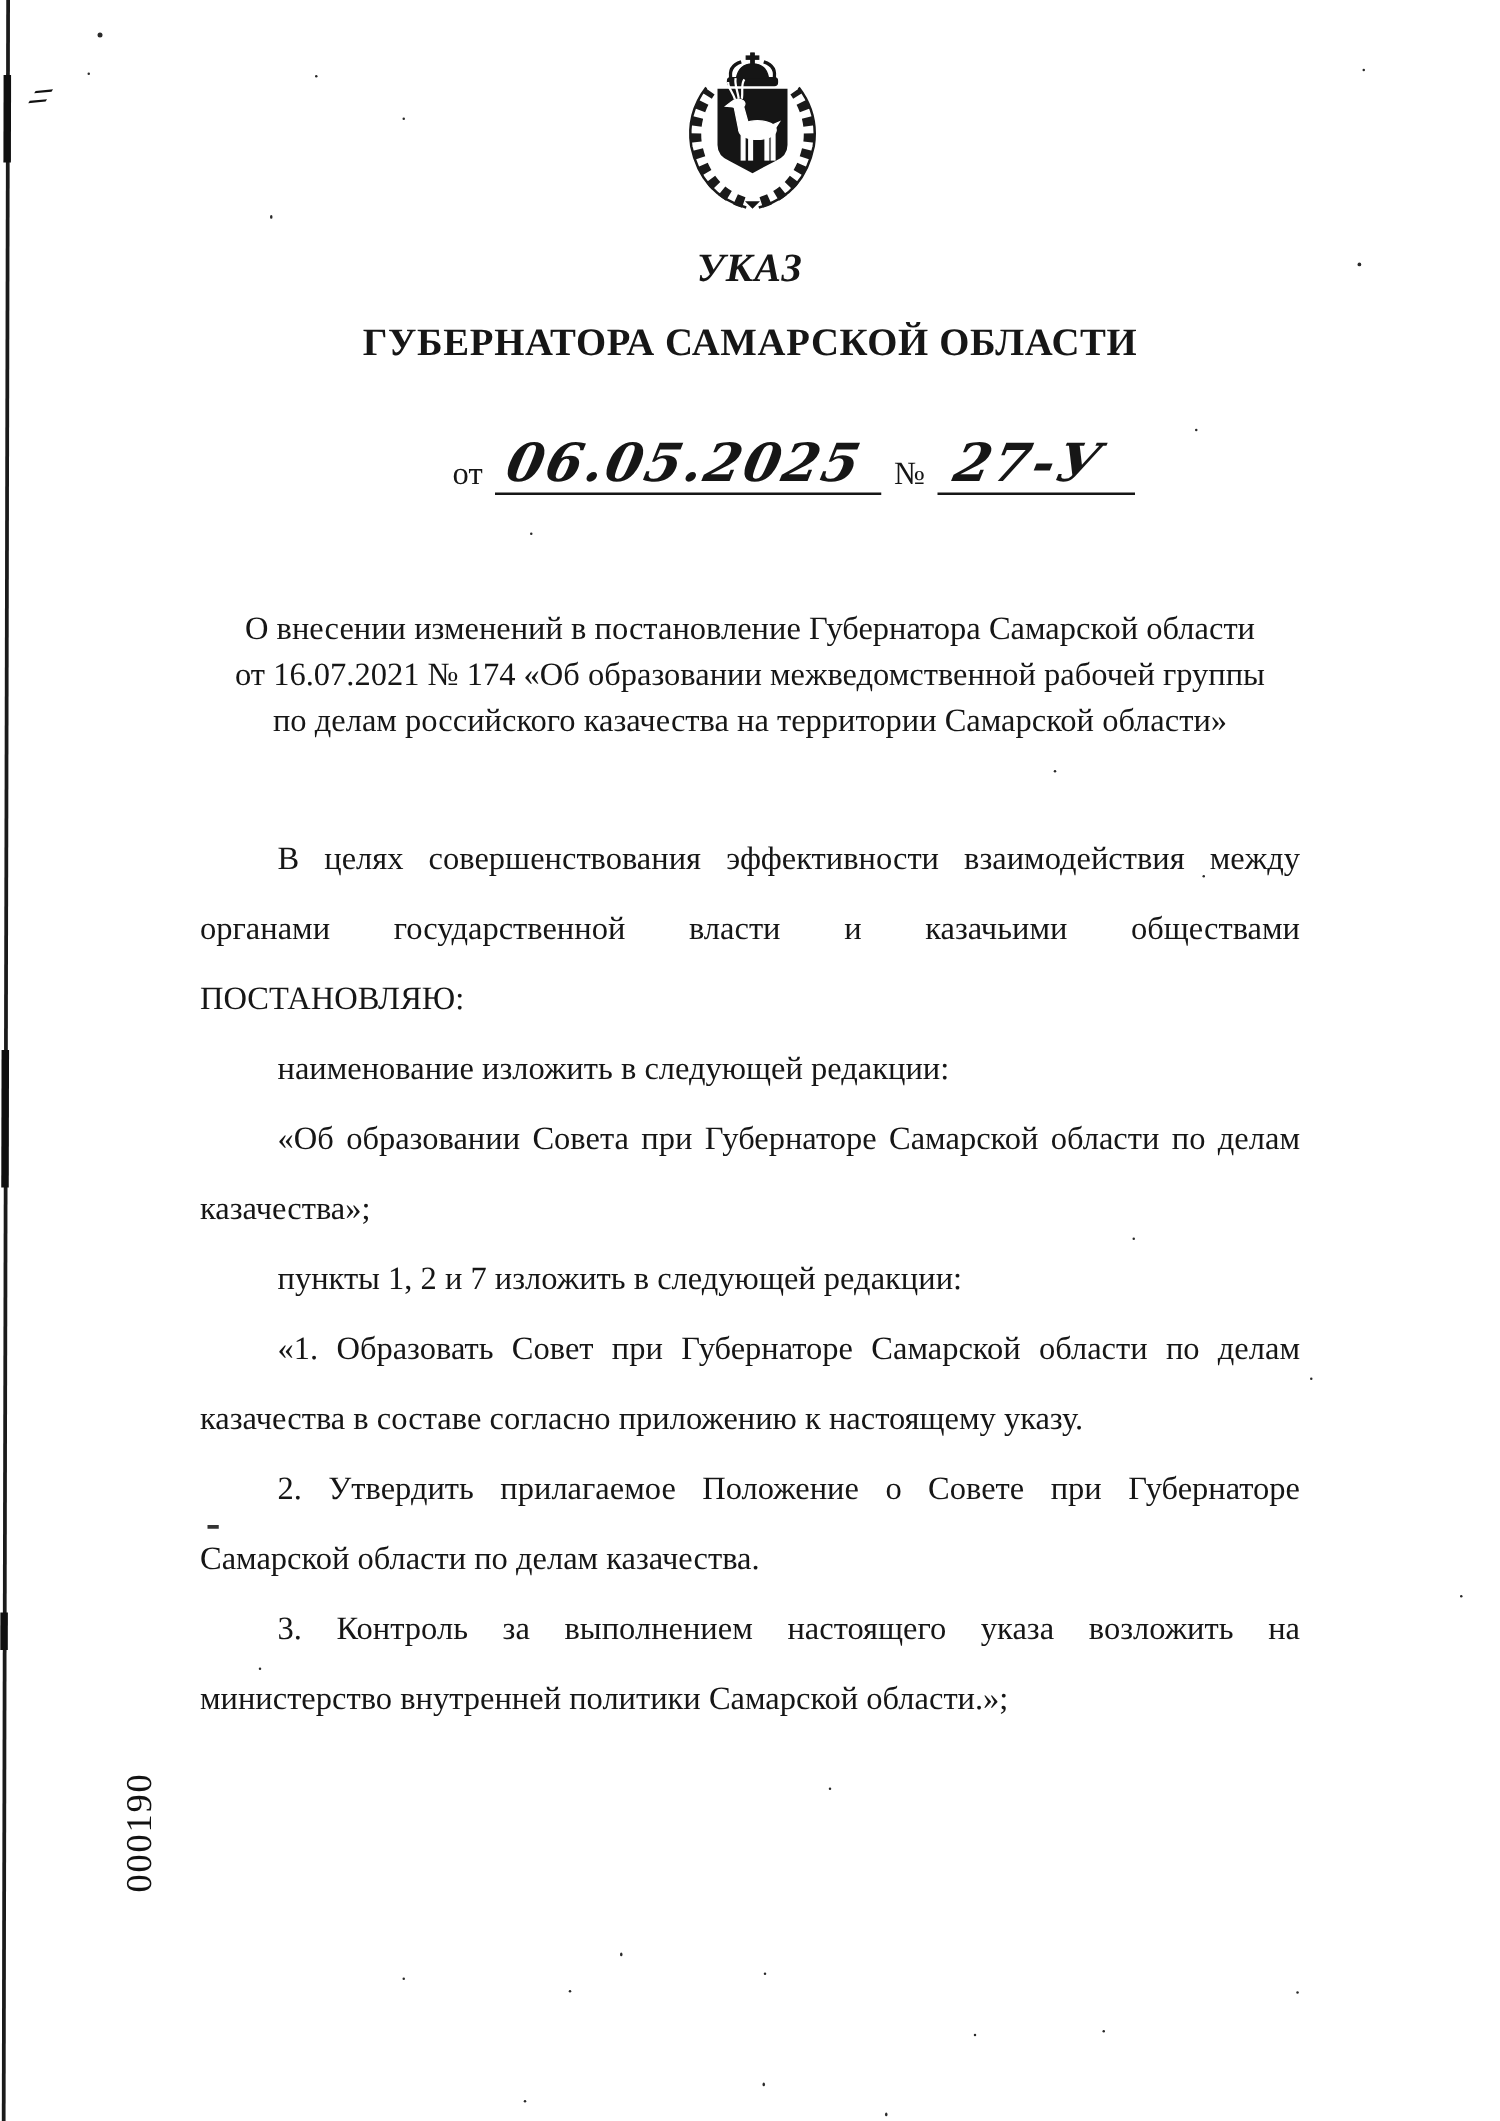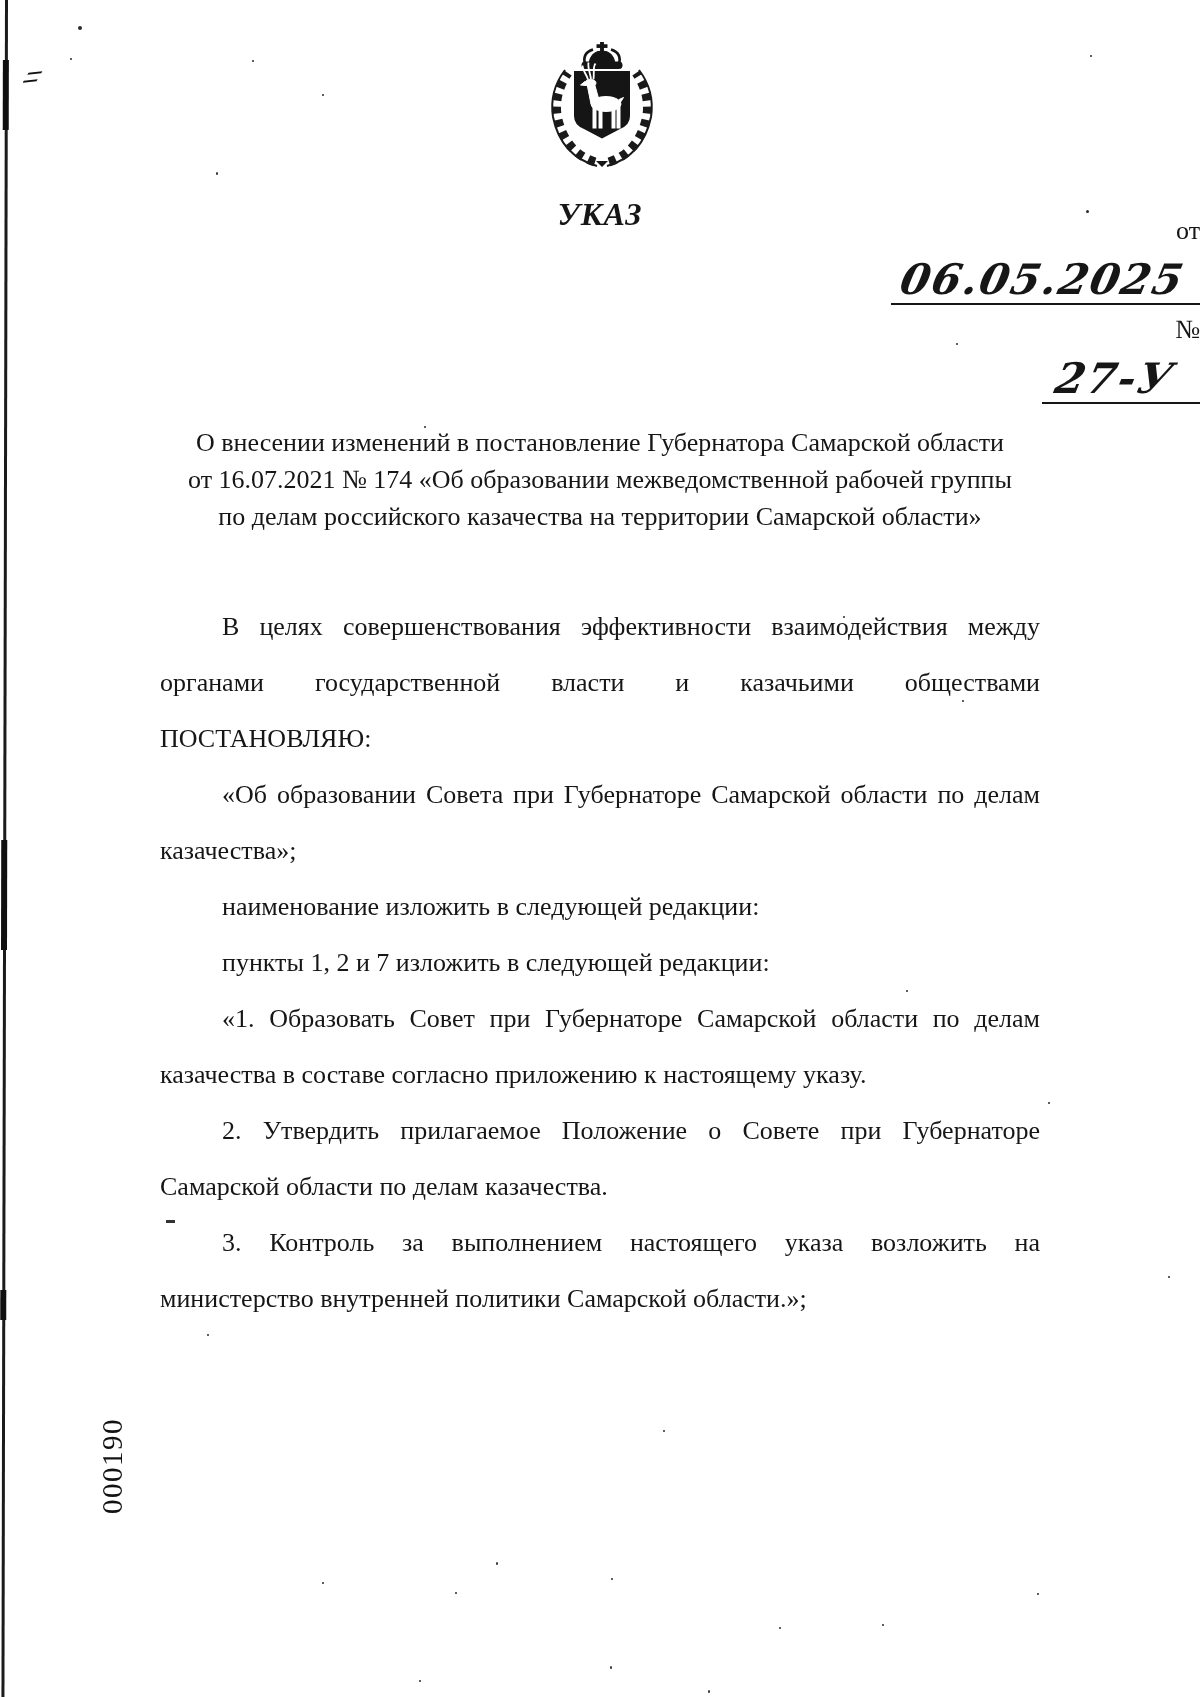--- a/index.html
+++ b/index.html
@@ -26,21 +26,21 @@
     font-size:32px;font-weight:bold;letter-spacing:1px;line-height:36px;font-style:italic;
   }
   .authority{
     margin-top:24px;text-align:center;
     font-size:31px;font-weight:bold;letter-spacing:0.5px;line-height:36px;
   }
 
   .date-row{
     margin-top:52px;
     display:flex;justify-content:center;align-items:flex-end;
-    gap:10px;height:52px;padding-left:70px;flex-direction:column;
+    gap:10px;height:52px;padding-left:70px;
   }
   .prefix{font-size:26px;line-height:30px;padding-bottom:2px;}
   .uline{
     border-bottom:2.5px solid #161616;
     padding:0 16px 1px 10px;
   }
   .hand{
     display:inline-block;
     font-family:"DejaVu Serif","Liberation Serif",serif;
     font-style:italic;font-weight:bold;
@@ -122,39 +122,40 @@
       <path d="M70,124 Q34,114 26,75 Q22,49 38,28" stroke-width="2"></path>
       <path d="M80,124 Q116,114 124,75 Q128,49 112,28" stroke-width="2"></path>
       <path d="M68,120 Q37,110 30,73 Q27,51 41,31" stroke-width="9" stroke-dasharray="7 6"></path>
       <path d="M82,120 Q113,110 120,73 Q123,51 109,31" stroke-width="9" stroke-dasharray="7 6"></path>
     </g>
     <path d="M69,119 l12,0 l-6,6 Z" fill="#151515"></path>
   </svg>
 
   <div class="doc-type">УКАЗ</div>
 
+  <div class="authority">ГУБЕРНАТОРА САМАРСКОЙ ОБЛАСТИ</div>
 
   <div class="date-row">
     <span class="prefix">от</span>
     <span class="uline"><span class="hand">06.05.2025</span></span>
     <span class="prefix">№</span>
     <span class="uline num"><span class="hand">27-У</span></span>
   </div>
 
   <div class="subject">
     <div>О внесении изменений в постановление Губернатора Самарской области</div>
     <div>от 16.07.2021 № 174 «Об образовании межведомственной рабочей группы</div>
     <div>по делам российского казачества на территории Самарской области»</div>
   </div>
 
   <div class="body-text">
     <p class="intro">В целях совершенствования эффективности взаимодействия между органами государственной власти и казачьими обществами</p>
     <p class="resolve">ПОСТАНОВЛЯЮ:</p>
+    <p>наименование изложить в следующей редакции:</p>
     <p>«Об образовании Совета при Губернаторе Самарской области по делам казачества»;</p>
-    <p>наименование изложить в следующей редакции:</p>
     <p>пункты 1, 2 и 7 изложить в следующей редакции:</p>
     <p>«1. Образовать Совет при Губернаторе Самарской области по делам казачества в составе согласно приложению к настоящему указу.</p>
     <p>2. Утвердить прилагаемое Положение о Совете при Губернаторе Самарской области по делам казачества.</p>
     <p>3. Контроль за выполнением настоящего указа возложить на министерство внутренней политики Самарской области.»;</p>
   </div>
 
   <div class="stamp">000190</div>
 
   <div class="sq"></div>
   <div class="dash-mark"></div>

